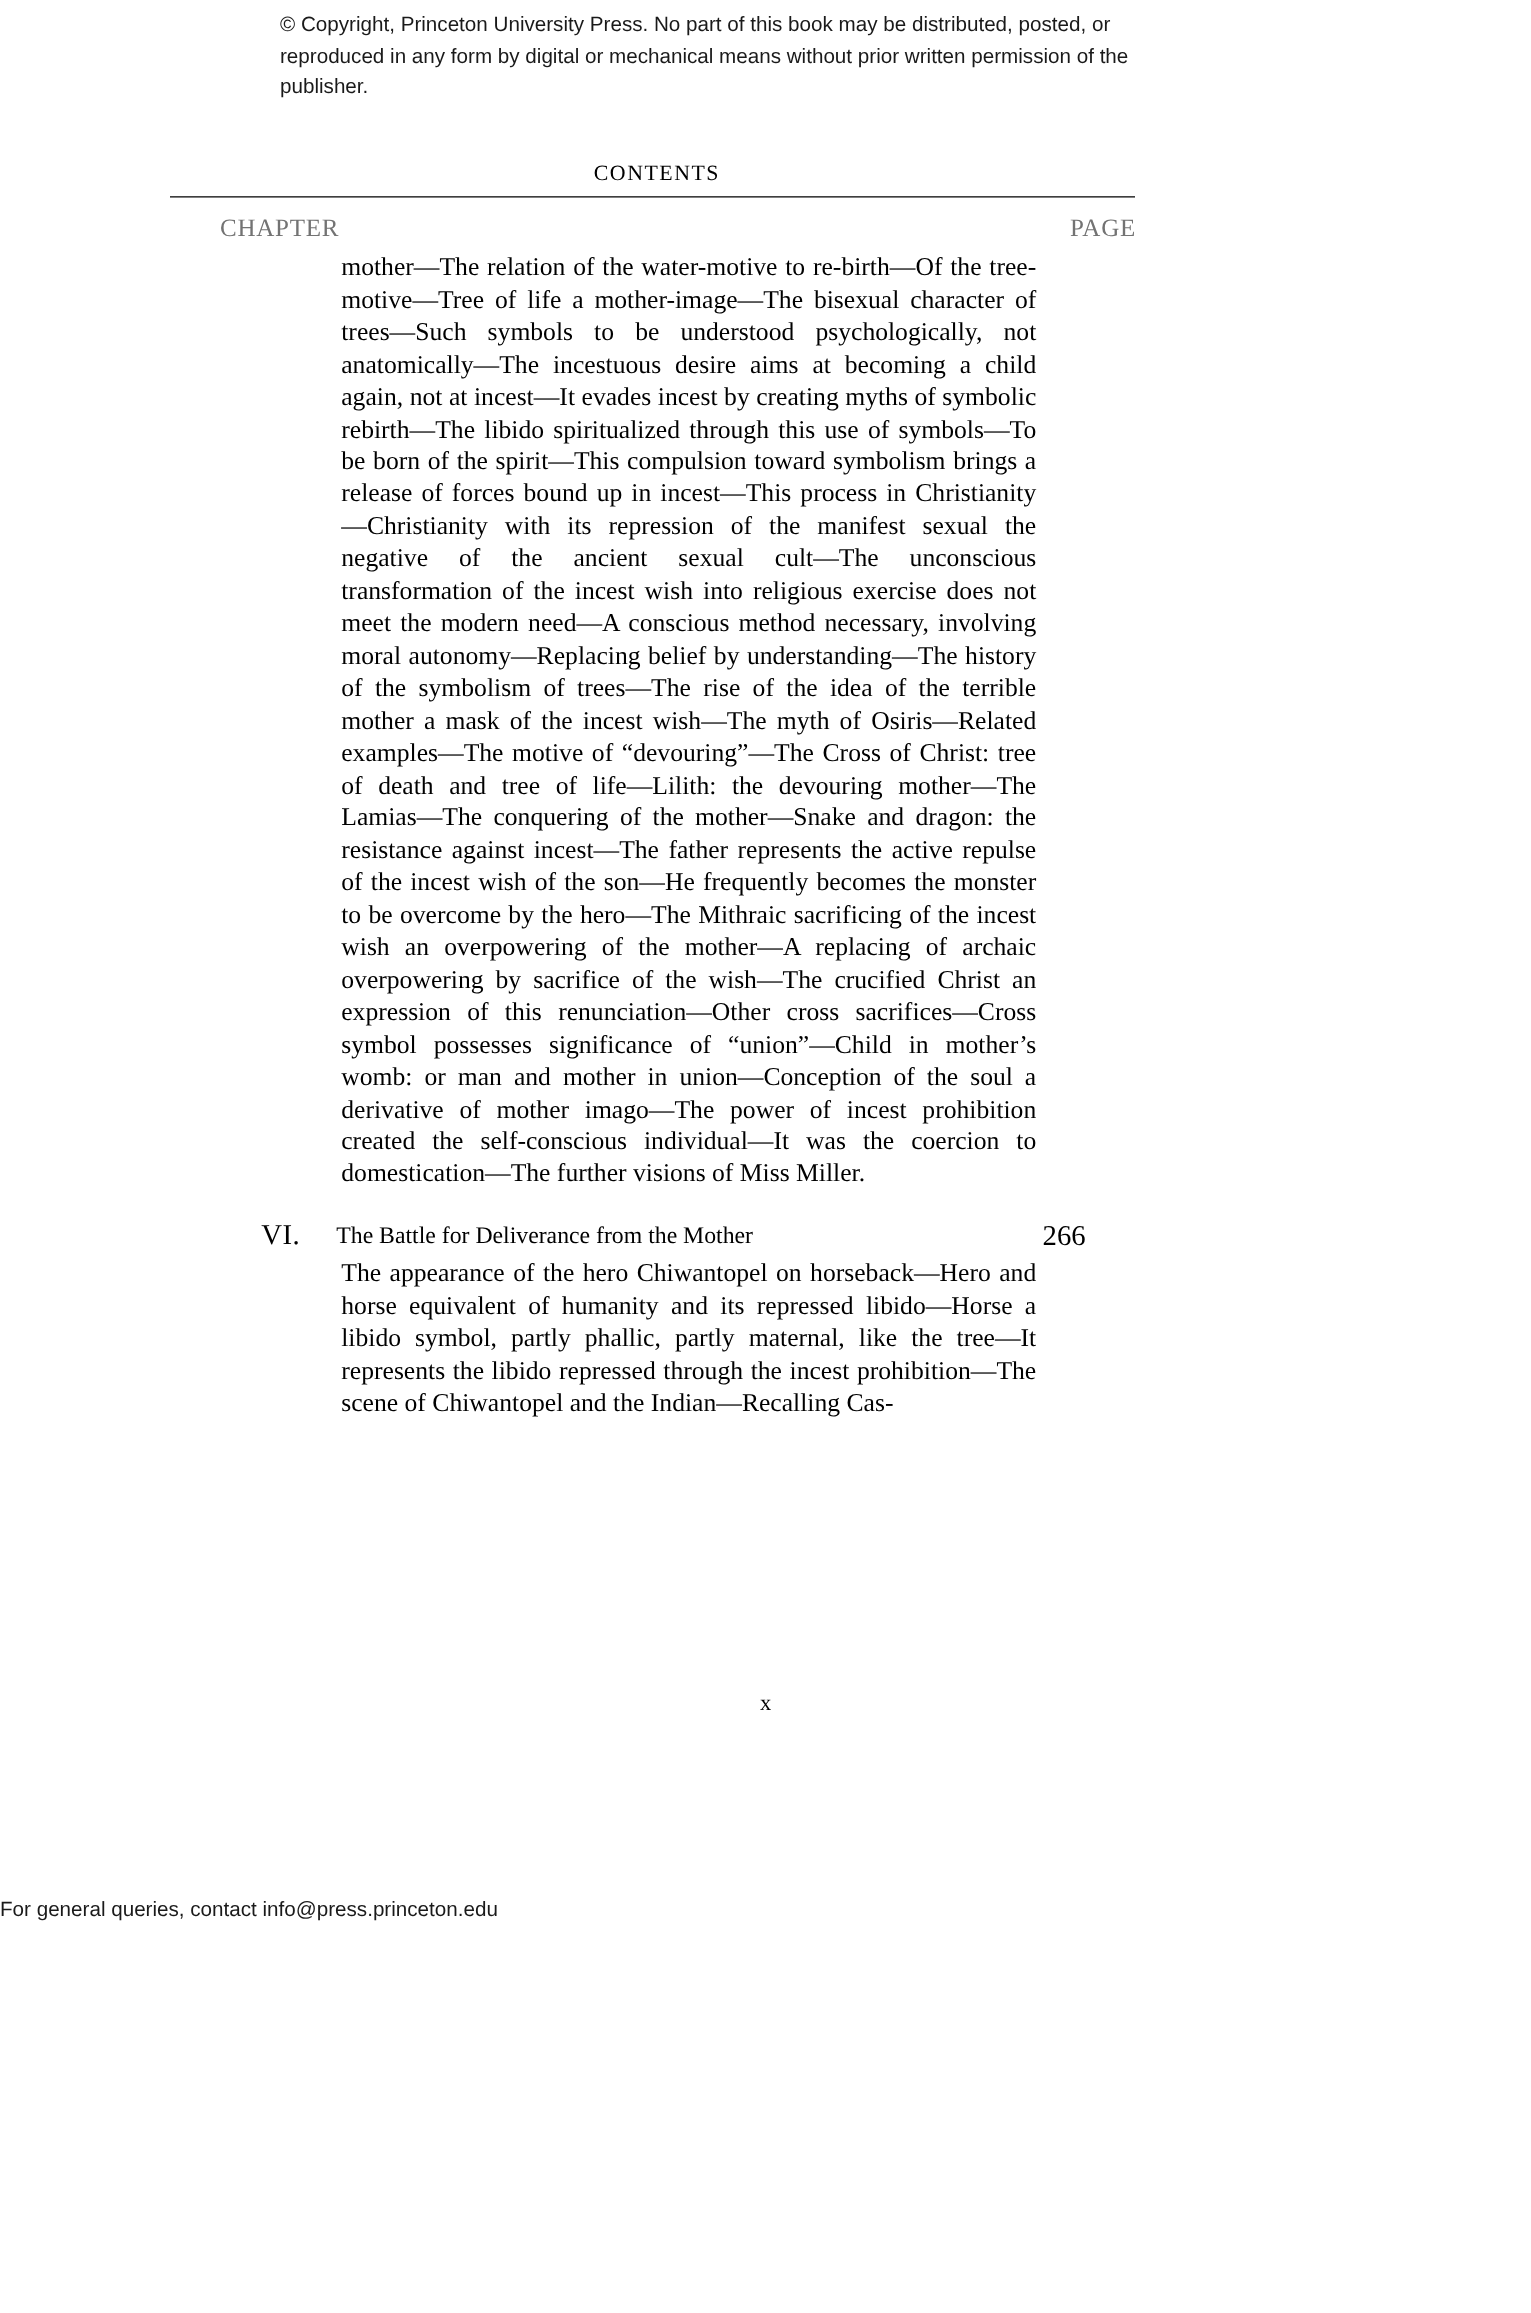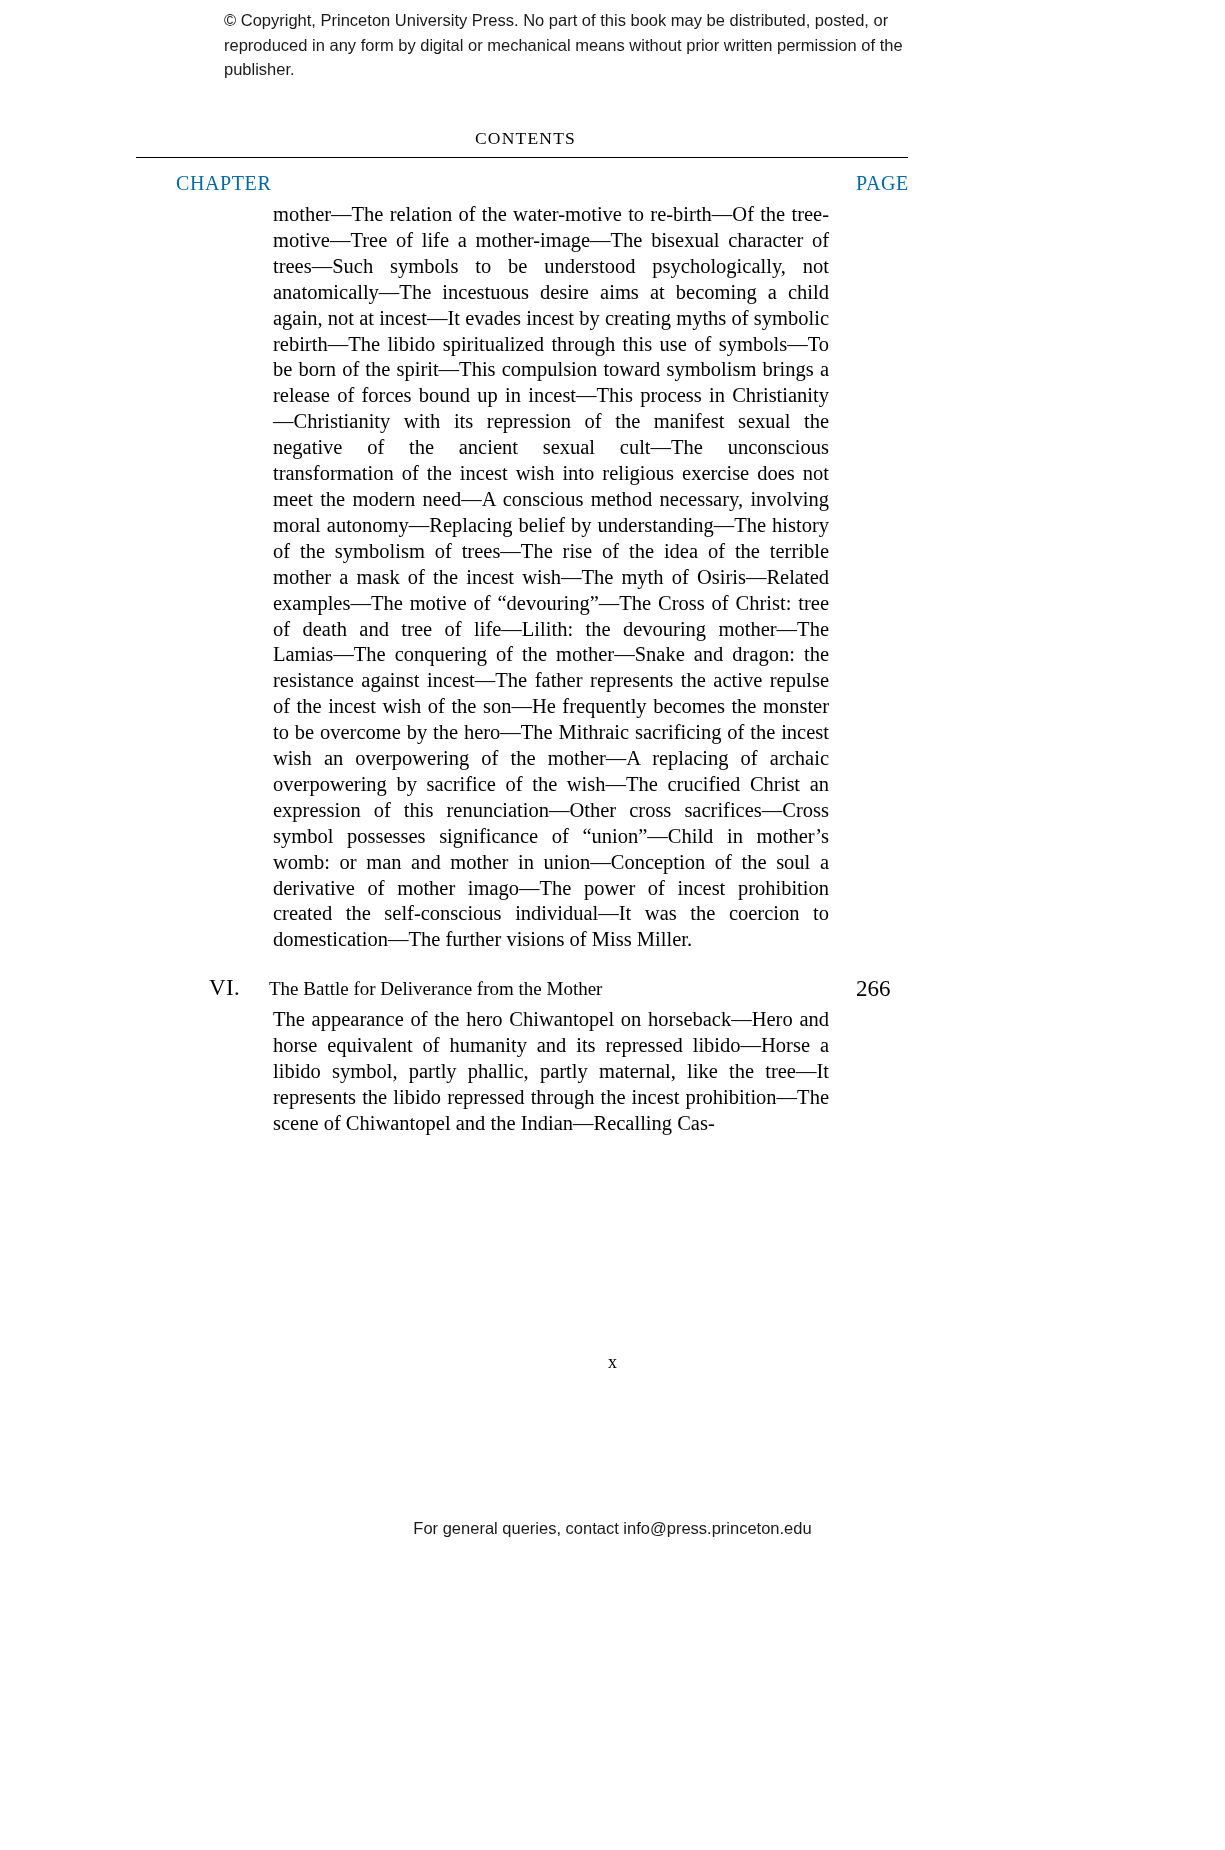--- a/index.html
+++ b/index.html
@@ -55,21 +55,21 @@
     height: 1px;
     background: #000;
   }
   
   .colhead {
     position: absolute;
     top: 172px;
     font-family: "Liberation Serif", serif;
     font-size: 20px;
     letter-spacing: 0.6px;
-    color: #0369a1;
+    color: #737373;
   }
   .colhead.chapter { left: 176px; }
   .colhead.page { left: 856px; }
 
   
   .body-col {
     position: absolute;
     top: 198px;
     left: 269px;
     width: 564px;
@@ -95,21 +95,21 @@
     font-size: 23px;
     letter-spacing: 0.4px;
   }
   .entry-title {
     font-size: 19px;
     line-height: 28px;
     width: 470px;
   }
   .entry-page {
     position: absolute;
-    left: 587px;
+    left: 565px;
     top: 1px;
     font-size: 23px;
   }
   .entry-desc {
     margin-top: 6px;
   }
   
   .folio {
     position: absolute;
     top: 1352px;
@@ -118,21 +118,20 @@
     text-align: center;
     font-size: 18px;
     font-family: "Liberation Serif", serif;
   }
   
   .footer {
     position: absolute;
     top: 1519px;
     left: 0;
     width: 1225px;
-    text-align: center;
     font-family: "Liberation Sans", sans-serif;
     font-size: 16.5px;
     color: #1a1a1a;
   }
 </style>
 </head>
 <body>
 
 <div class="page">
 

